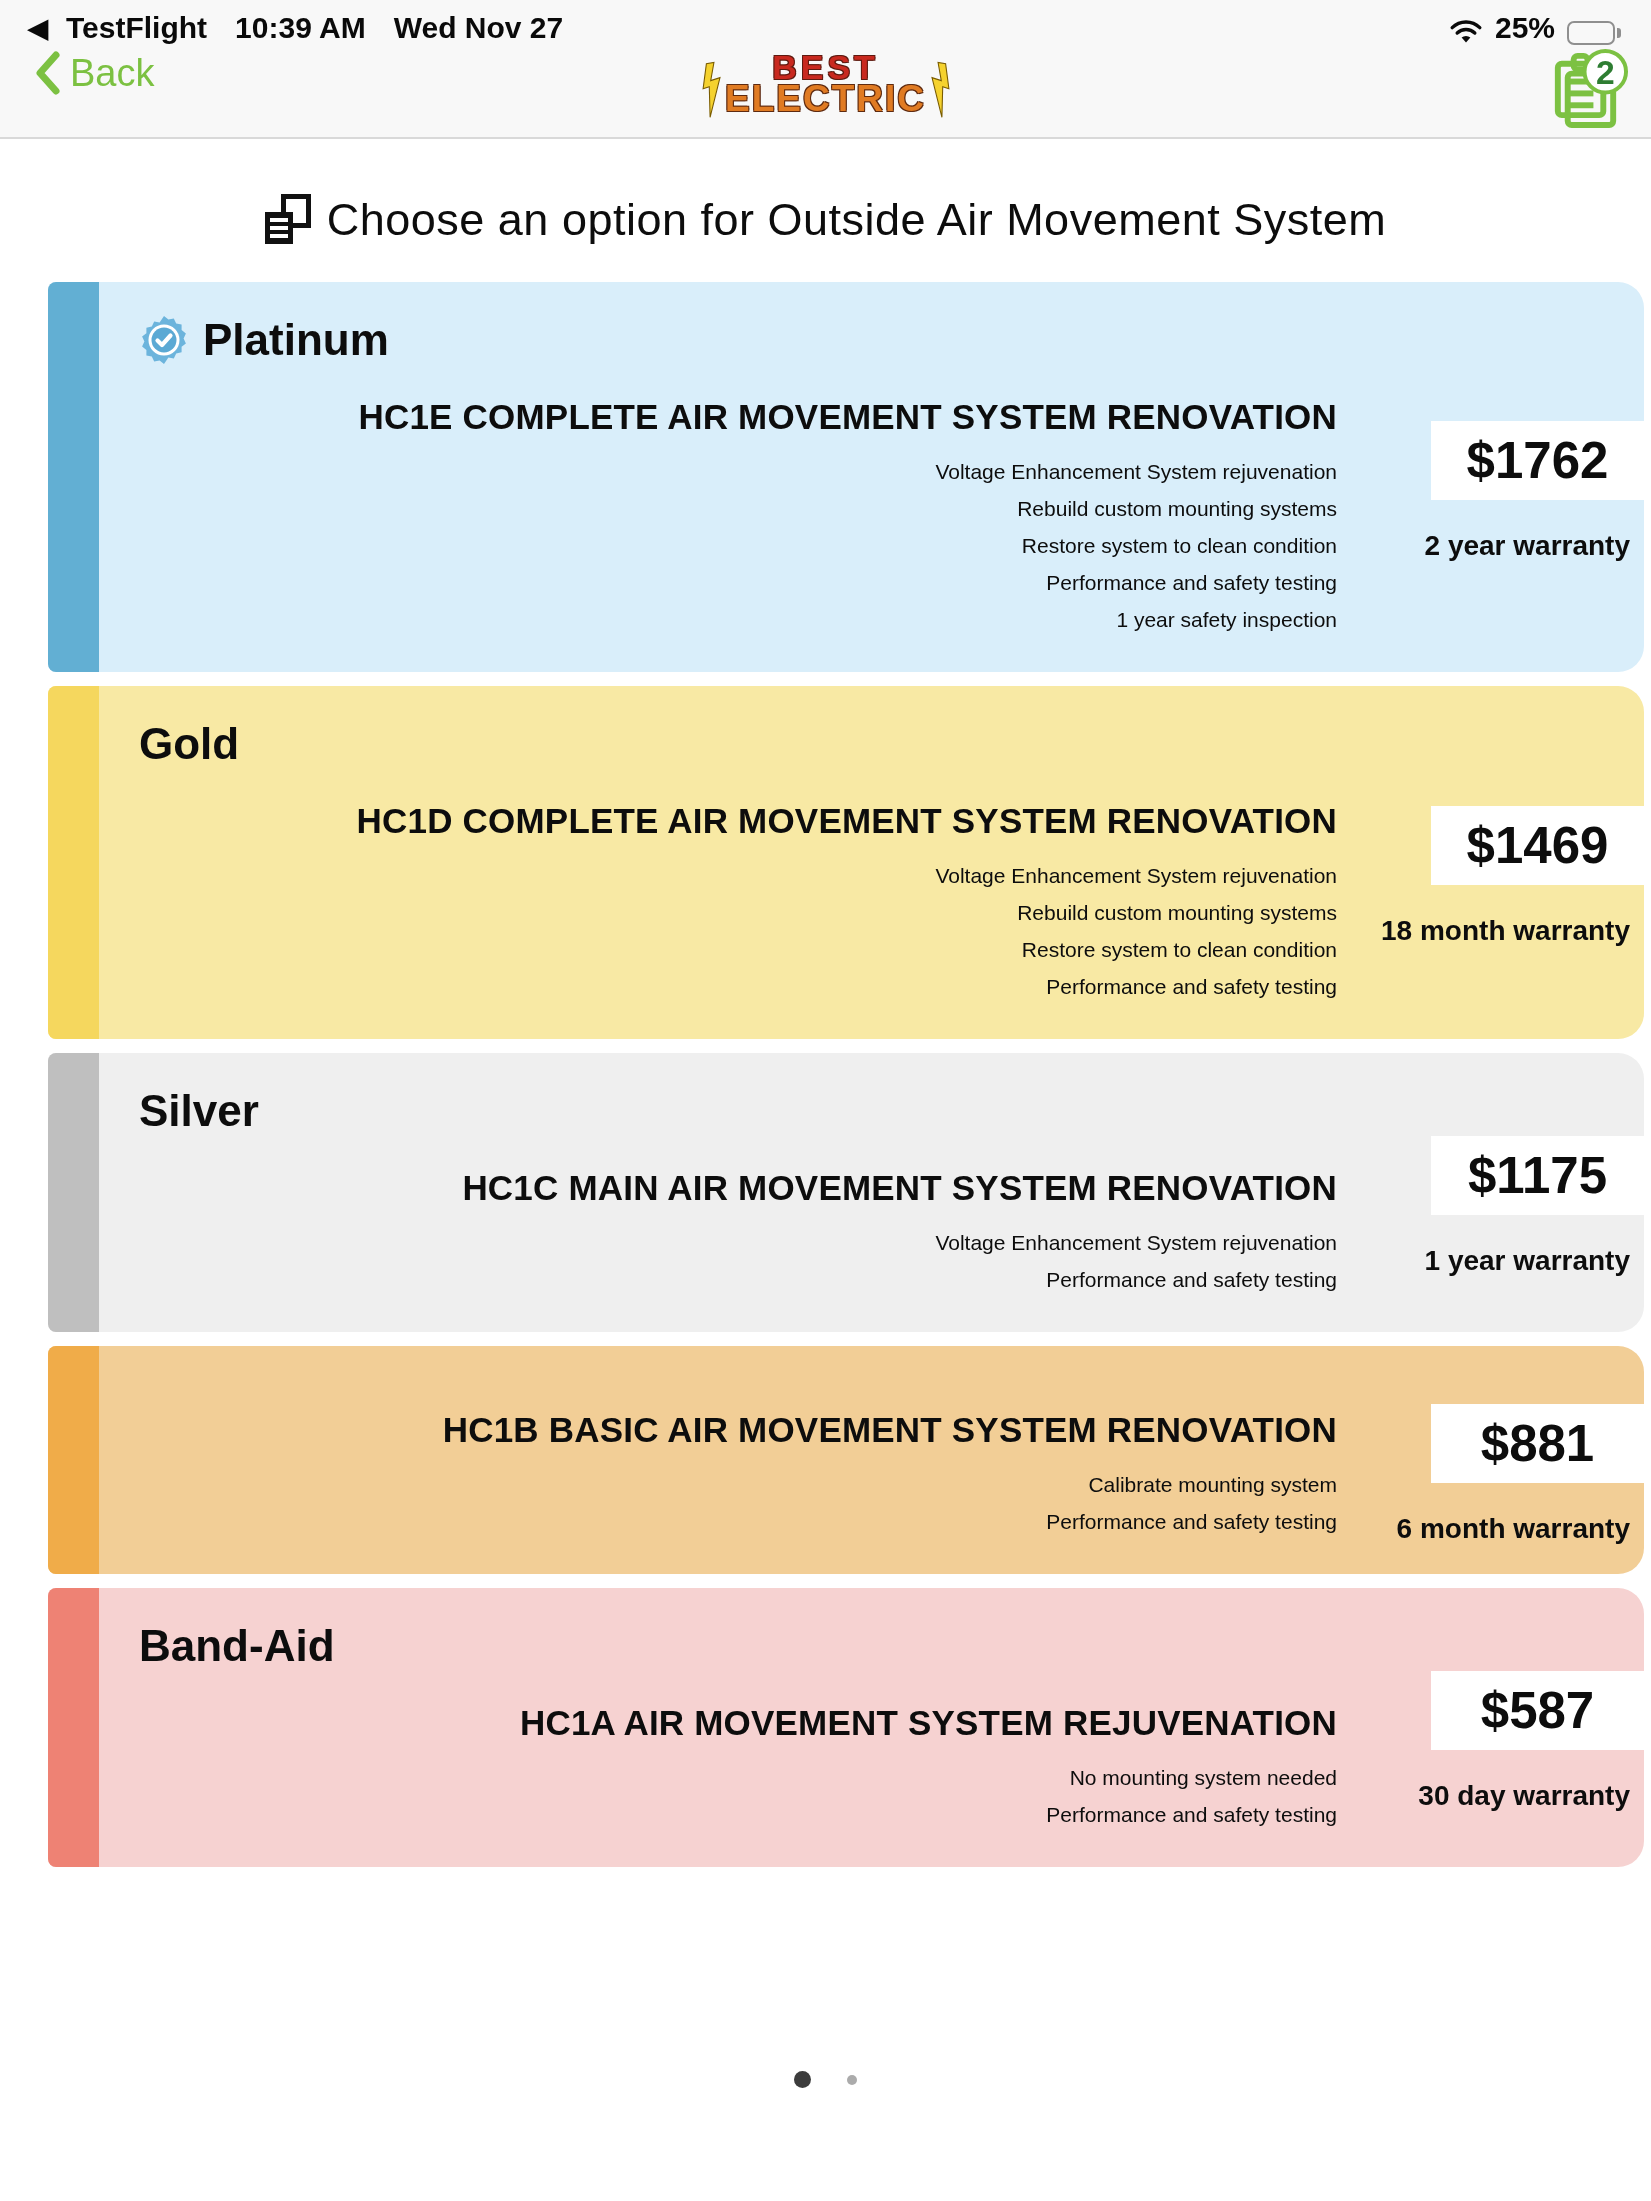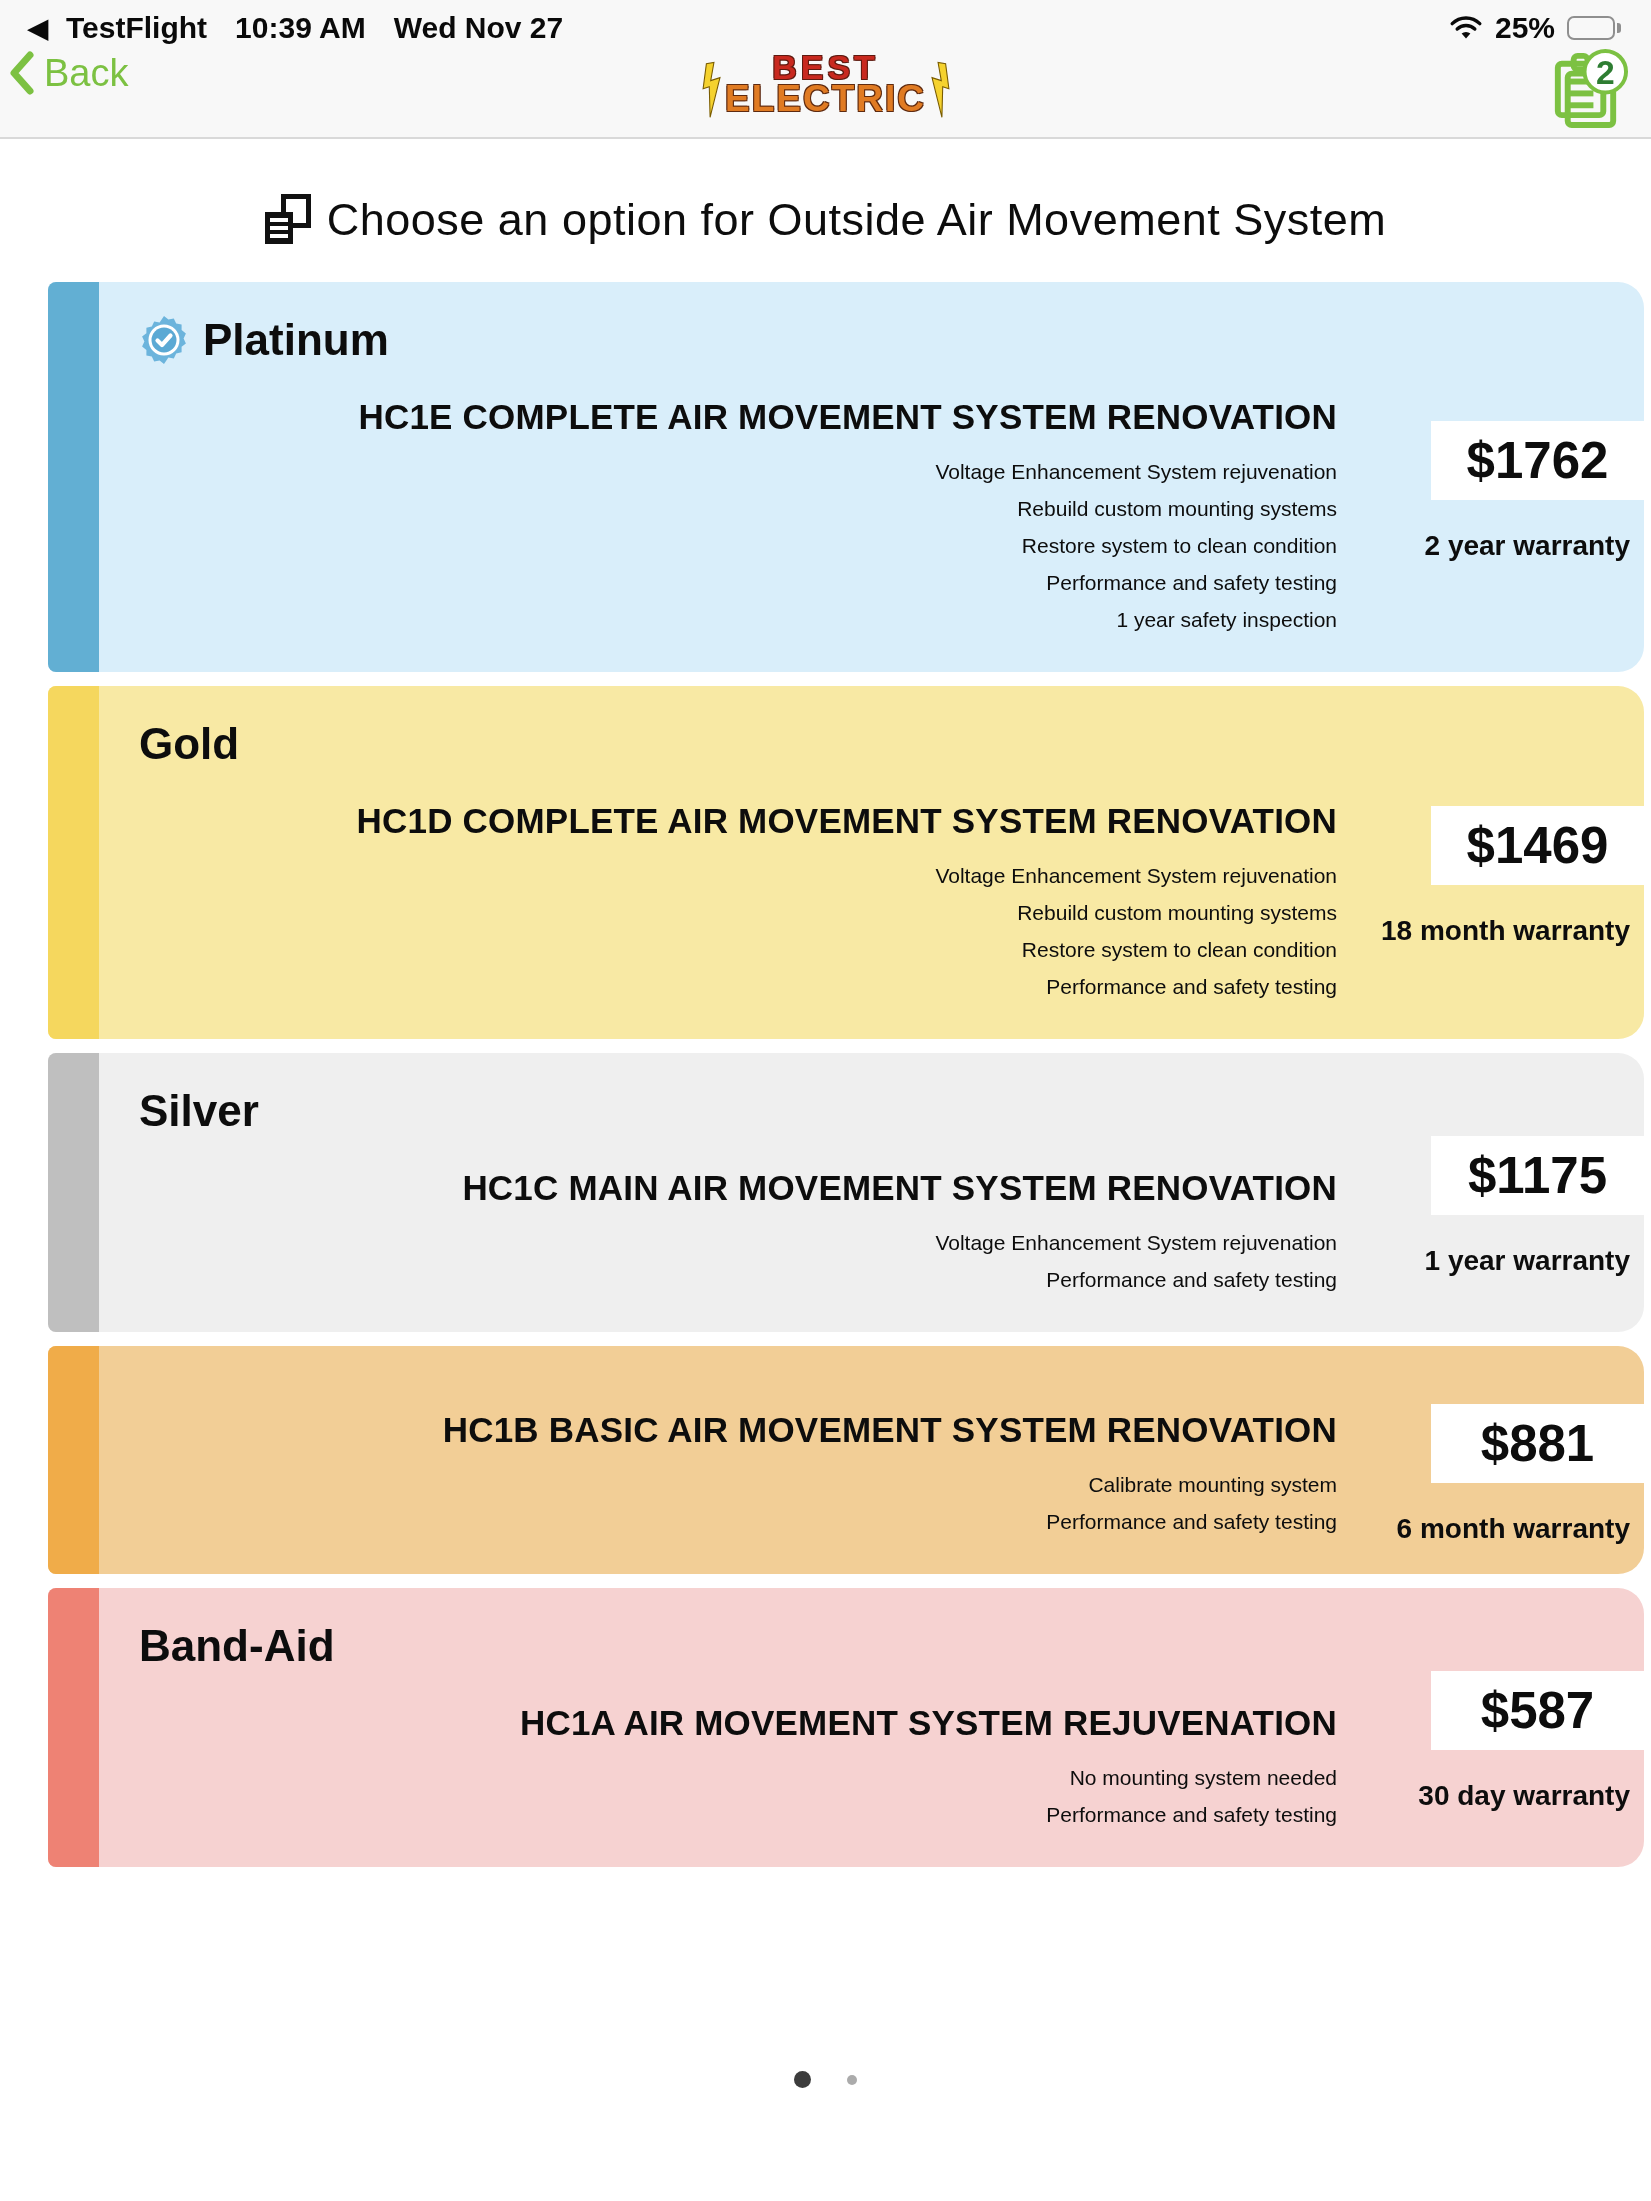--- a/index.html
+++ b/index.html
@@ -8,33 +8,33 @@
     font-family:"Liberation Sans", sans-serif;color:#111;
     -webkit-font-smoothing:antialiased;
   }
   
   .header-chrome{background:#f8f8f8;border-bottom:2px solid #d9d9d9;}
   .status-bar{
     display:flex;justify-content:space-between;align-items:center;
     padding:8px 30px 0 28px;height:40px;font-size:30px;font-weight:600;color:#0a0a0a;
   }
   .status-left{display:flex;align-items:center;gap:28px;}
-  .status-right{display:flex;align-items:center;gap:12px;}
+  .status-right{display:flex;align-items:flex-end;gap:12px;}
   .back-to-app-tri{font-size:26px;line-height:1;margin-right:-10px;}
   .wifi-icon svg{display:block;}
   .battery{display:flex;align-items:center;}
   .battery-shell{
     width:48px;height:24px;border:2px solid #8f8f8f;border-radius:7px;
     padding:2px;box-sizing:border-box;background:#f8f8f8;
   }
   .battery-fill{width:10px;height:100%;background:#0a0a0a;border-radius:2px;}
   .battery-nub{width:4px;height:10px;background:#8f8f8f;border-radius:0 3px 3px 0;margin-left:2px;}
   .nav-bar{position:relative;height:89px;display:flex;align-items:center;}
   .back-button{
-    position:absolute;left:6px;top:0;display:flex;align-items:center;gap:8px;
+    position:absolute;left:32px;top:0;display:flex;align-items:center;gap:8px;
     font-size:38px;color:var(--accent-green);cursor:pointer;
   }
   .back-button svg{display:block;}
   .logo{
     position:absolute;left:50%;top:2px;transform:translateX(-50%);
     display:flex;align-items:center;gap:2px;
     font-family:Liberation Sans, sans-serif;font-weight:700;text-align:center;line-height:1;
   }
   .logo-text{display:flex;flex-direction:column;align-items:center;}
   .logo-line1{

